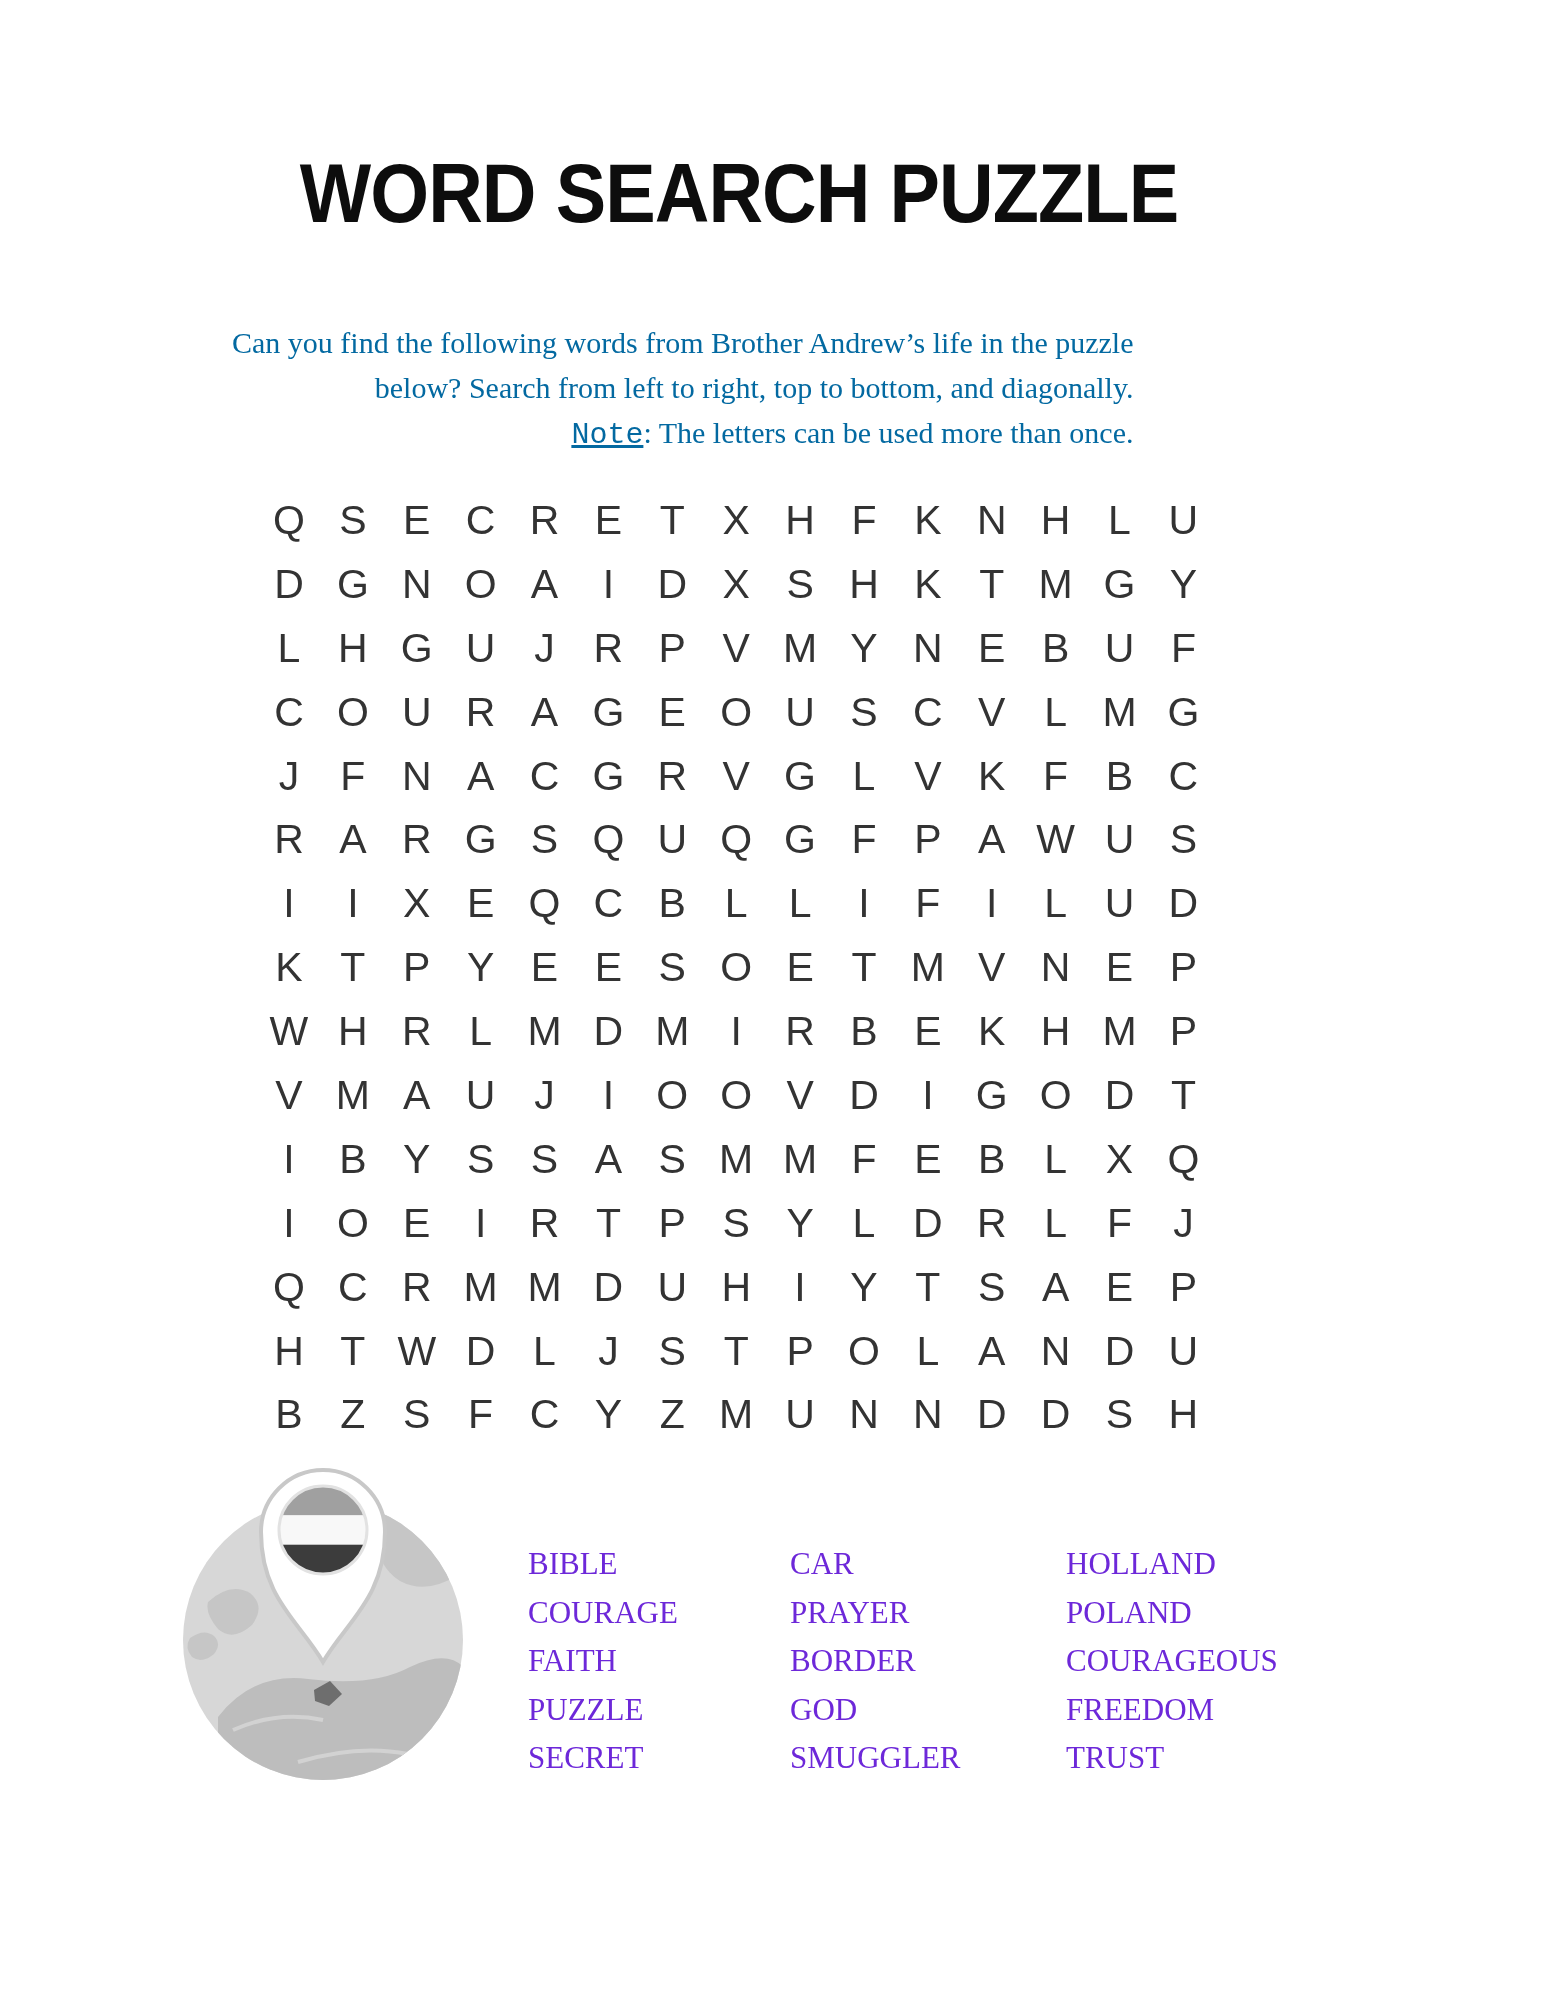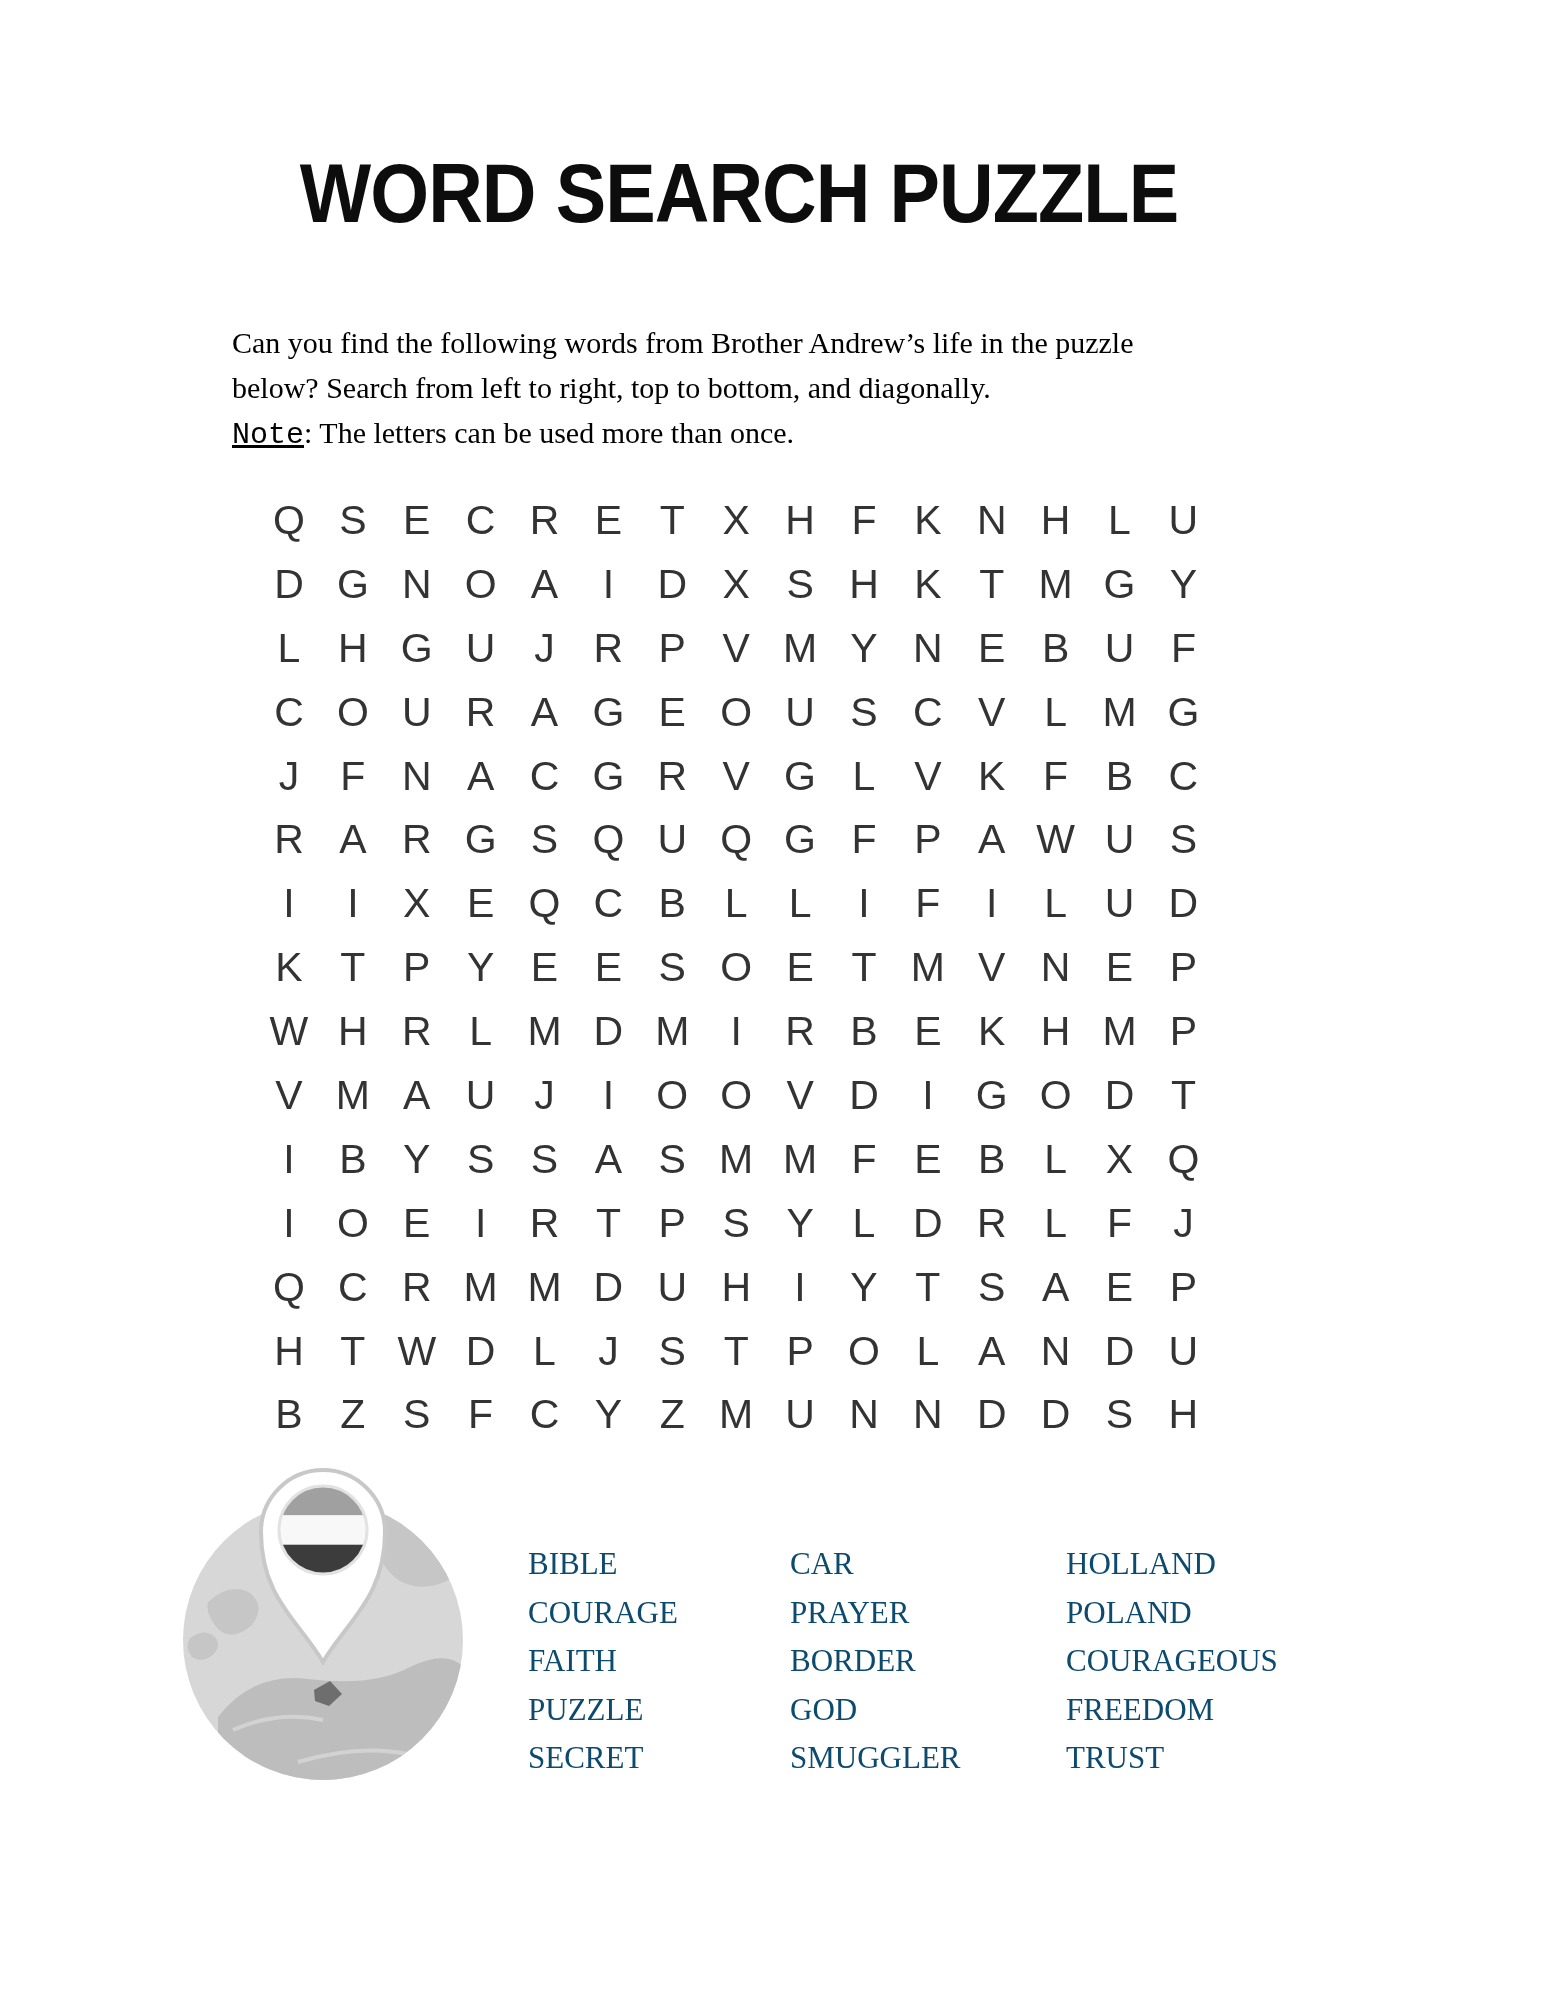--- a/index.html
+++ b/index.html
@@ -27,21 +27,22 @@
     transform:scaleX(0.9);
     transform-origin:center top;
     white-space:nowrap;
   }
   .instructions{
     position:absolute;
     left:232px;
     top:320px;
     font-size:30px;
     line-height:45px;
-    color:#000000;
+    color:#0369a1;
+    text-align:right;
   }
   .para-line{white-space:nowrap;}
   .underline{text-decoration:underline;font-family:Liberation Mono, monospace;}
   .word-grid{
     position:absolute;
     left:257px;
     top:489px;
   }
   .grid-row{
     display:flex;
@@ -62,21 +63,21 @@
     left:178px;
     top:1462px;
     width:290px;
     height:345px;
   }
   .word-list-col{
     position:absolute;
     top:1540px;
     font-size:31px;
     line-height:48.5px;
-    color:#0c4a6e;
+    color:#6d28d9;
   }
   .col-1{left:528px;}
   .col-2{left:790px;}
   .col-3{left:1066px;}
   .word-item{white-space:nowrap;}
 </style>
 </head>
 <body>
 
 <div class="page">

